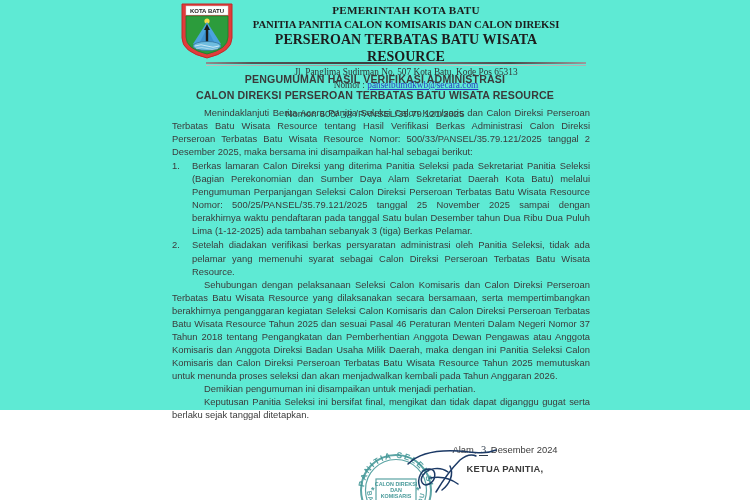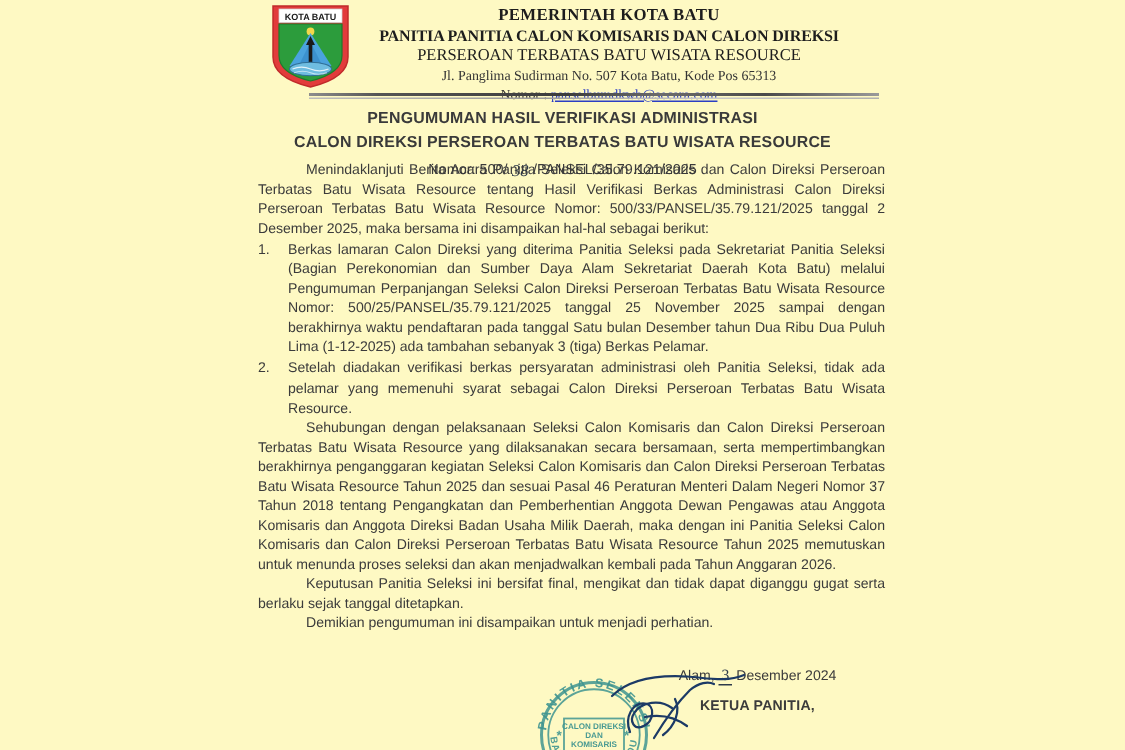--- a/index.html
+++ b/index.html
@@ -3,21 +3,21 @@
 <meta charset="utf-8">
 <style>
   html,body{margin:0;padding:0;}
   body{
     width:750px;height:500px;overflow:hidden;
     background:#ffffff;
     font-family:"Liberation Sans", sans-serif;
     color:#2b2b2b;
     position:relative;
   }
-  .page{position:relative;width:750px;height:500px;background:#fef9c3;}
+  .page{position:relative;width:750px;height:410px;background:#5eead4;}
 
   
   .letterhead{
     position:absolute;left:0;top:2px;width:750px;
     display:flex;justify-content:center;align-items:flex-start;
   }
   .kop-inner{display:flex;align-items:flex-start;}
   .logo{
     width:56px;height:58px;margin-right:6px;flex:0 0 auto;position:relative;
   }
@@ -27,21 +27,21 @@
     font-family:"Liberation Serif", serif;
     font-weight:bold;font-size:11.2px;letter-spacing:.2px;color:#1d1d1d;line-height:1.22;
   }
   .kop-text .l2{
     font-family:"Liberation Serif", serif;
     font-weight:bold;font-size:10.7px;letter-spacing:-.1px;color:#1d1d1d;line-height:1.22;
     white-space:nowrap;
   }
   .kop-text .l3{
     font-family:"Liberation Serif", serif;
-    font-weight:normal;font-size:11px;letter-spacing:0px;color:#1d1d1d;line-height:1.22;
+    font-weight:bold;font-size:14px;letter-spacing:0px;color:#1d1d1d;line-height:1.22;
   }
   .kop-text .sub{
     font-family:"Liberation Serif", serif;
     font-size:9.3px;color:#333;line-height:1.38;margin-top:1px;
   }
   .kop-text .mail a{color:#2b3ec4;text-decoration:underline;}
   .kop-text .mail{font-family:"Liberation Serif", serif;font-size:9.3px;color:#333;line-height:1.38;}
 
   .rule{
     position:absolute;left:206px;top:62px;width:380px;height:2px;
@@ -158,22 +158,22 @@
       <li>
         <span class="marker">1.</span>
         <span>Berkas lamaran Calon Direksi yang diterima Panitia Seleksi pada Sekretariat Panitia Seleksi (Bagian Perekonomian dan Sumber Daya Alam Sekretariat Daerah Kota Batu) melalui Pengumuman Perpanjangan Seleksi Calon Direksi Perseroan Terbatas Batu Wisata Resource Nomor: 500/25/PANSEL/35.79.121/2025 tanggal 25 November 2025 sampai dengan berakhirnya waktu pendaftaran pada tanggal Satu bulan Desember tahun Dua Ribu Dua Puluh Lima (1-12-2025) ada tambahan sebanyak 3 (tiga) Berkas Pelamar.</span>
       </li>
       <li>
         <span class="marker">2.</span>
         <span>Setelah diadakan verifikasi berkas persyaratan administrasi oleh Panitia Seleksi, tidak ada pelamar yang memenuhi syarat sebagai Calon Direksi Perseroan Terbatas Batu Wisata Resource.</span>
       </li>
     </ol>
     <p class="para">Sehubungan dengan pelaksanaan Seleksi Calon Komisaris dan Calon Direksi Perseroan Terbatas Batu Wisata Resource yang dilaksanakan secara bersamaan, serta mempertimbangkan berakhirnya penganggaran kegiatan Seleksi Calon Komisaris dan Calon Direksi Perseroan Terbatas Batu Wisata Resource Tahun 2025 dan sesuai Pasal 46 Peraturan Menteri Dalam Negeri Nomor 37 Tahun 2018 tentang Pengangkatan dan Pemberhentian Anggota Dewan Pengawas atau Anggota Komisaris dan Anggota Direksi Badan Usaha Milik Daerah, maka dengan ini Panitia Seleksi Calon Komisaris dan Calon Direksi Perseroan Terbatas Batu Wisata Resource Tahun 2025 memutuskan untuk menunda proses seleksi dan akan menjadwalkan kembali pada Tahun Anggaran 2026.</p>
+    <p class="para">Demikian pengumuman ini disampaikan untuk menjadi perhatian.</p>
     <p class="para">Keputusan Panitia Seleksi ini bersifat final, mengikat dan tidak dapat diganggu gugat serta berlaku sejak tanggal ditetapkan.</p>
-    <p class="para">Demikian pengumuman ini disampaikan untuk menjadi perhatian.</p>
   </div>
 
   <div class="closing">
     <div class="place"><span>Alam,</span> <span class="hand-day">3</span> <span>Desember 2024</span></div>
     <div class="jabatan">KETUA PANITIA,</div>
     <div class="sig-gap"></div>
 
   </div>
 
   <div class="stamp">

